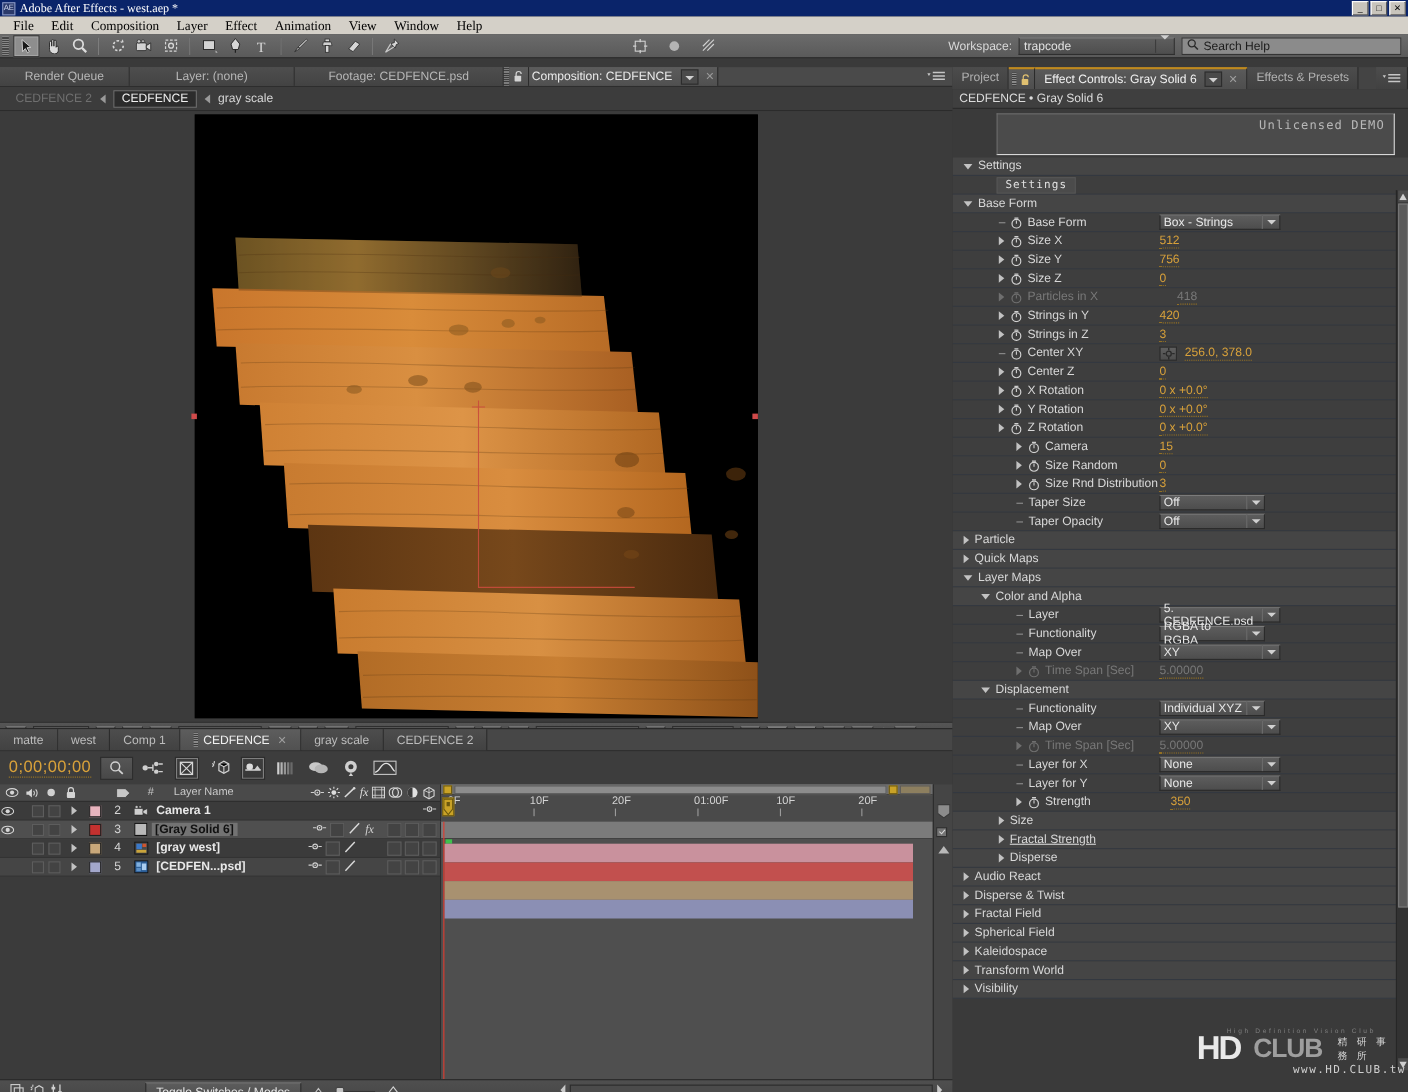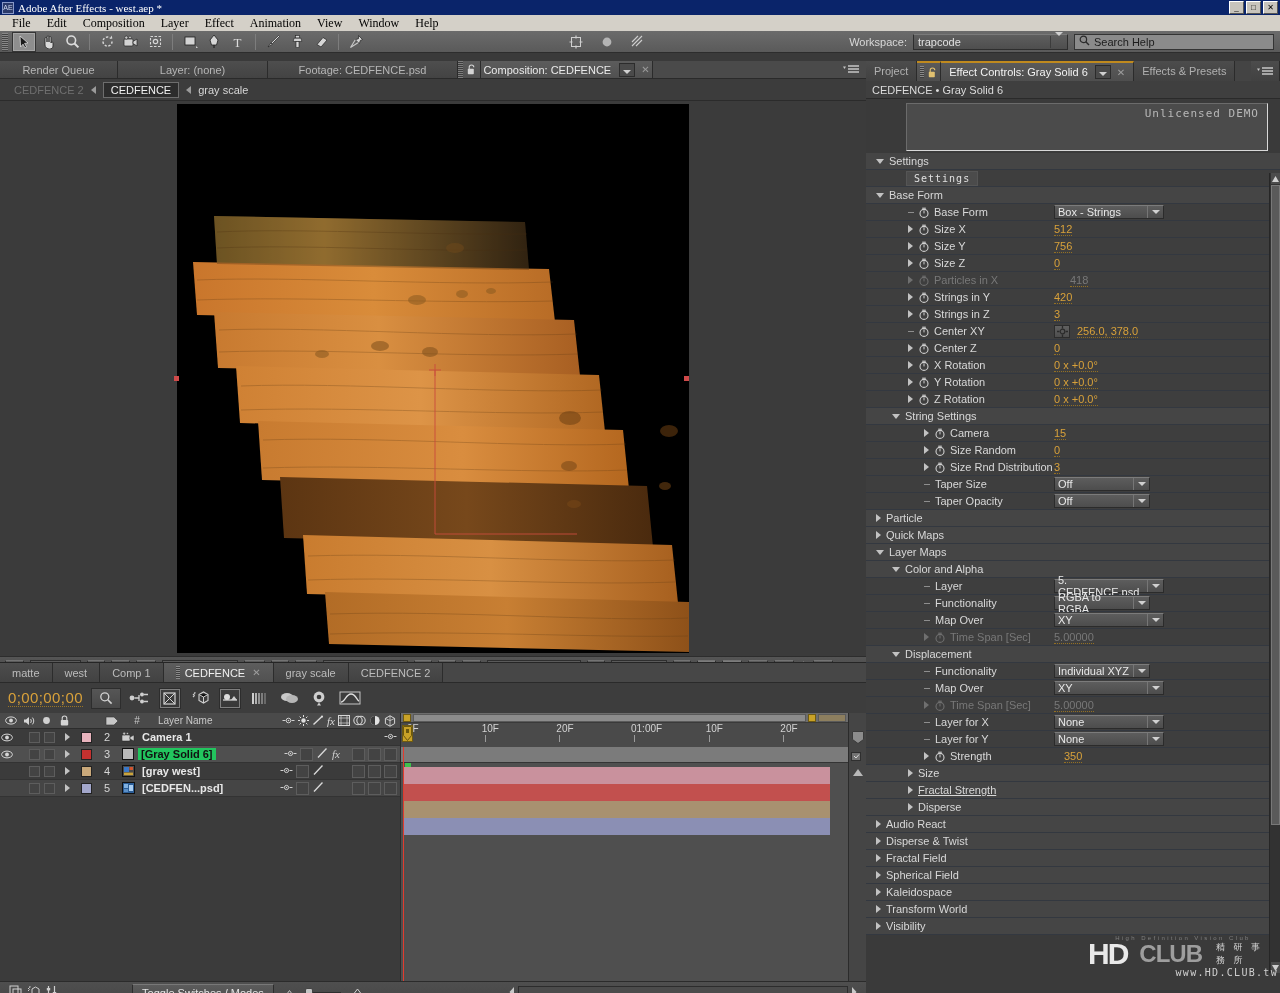--- a/index.html
+++ b/index.html
@@ -101,21 +101,21 @@
   .tlbody{position:absolute;left:0;top:50px;width:866px;height:268px;}
   .lcolhead{position:absolute;left:0;top:0;width:400px;height:16px;background:#4a4a4a;border-bottom:1px solid #2c2c2c;
     display:flex;align-items:center;gap:4px;padding-left:4px;font-size:10px;color:#c9c9c9;}
   .rowarea{position:absolute;left:0;top:16px;width:400px;}
   .lrow{height:17px;display:flex;align-items:center;border-bottom:1px solid #333;font-size:11px;}
   .lrow.alt{background:#454545;}
   .lrow.selected{background:#4f4f4f;}
   .cell{display:flex;align-items:center;justify-content:center;height:100%;}
   .swatch{width:11px;height:11px;border:1px solid #222;}
   .lname{font-weight:bold;color:#e8e8e8;padding-left:4px;white-space:nowrap;}
-  .lname.boxed{background:#22c55e;color:#111;padding:0 3px;}
+  .lname.boxed{background:#737373;color:#111;padding:0 3px;}
   .switchbox{width:13px;height:13px;border:1px solid #5d5d5d;background:#434343;}
 
   .tlruler{position:absolute;left:400px;top:0;width:448px;height:34px;background:#5f5f5f;border-left:1px solid #2b2b2b;}
   .ruler-strip{position:absolute;left:0;top:0;right:0;height:10px;background:#6d6d6d;border-bottom:1px solid #3a3a3a;}
   .ruler-ticks{position:absolute;left:0;top:10px;right:0;height:24px;background:#4a4a4a;}
   .tick{position:absolute;top:12px;width:1px;height:7px;background:#9b9b9b;}
   .ticklabel{position:absolute;top:0;font-size:10px;color:#d3d3d3;}
   .tlgrid{position:absolute;left:400px;top:34px;width:448px;height:234px;background:#4f4f4f;border-left:1px solid #2b2b2b;}
   .bar{position:absolute;left:3px;right:18px;height:17px;}
   .cti{position:absolute;top:0;bottom:0;width:1px;background:#e23b2e;}
@@ -129,21 +129,21 @@
     padding:2px 9px;font-size:11px;color:#e4e4e4;}
 
   
   .rightcol{position:absolute;left:866px;top:0;width:414px;height:932px;background:#3a3a3a;}
   .rtabs{height:20px;background:#444;display:flex;align-items:stretch;}
   .rtab{display:flex;align-items:center;padding:0 8px;font-size:11px;color:#b0b0b0;
     background:linear-gradient(#4c4c4c,#414141);border-right:1px solid #2b2b2b;white-space:nowrap;}
   .rtab.active{background:linear-gradient(#5a5a5a,#4e4e4e);color:#f2f2f2;border-top:2px solid #c08a1e;}
   .effbread{height:18px;background:#3f3f3f;display:flex;align-items:center;padding-left:6px;font-size:11px;color:#dcdcdc;
     border-bottom:1px solid #2a2a2a;}
-  .demoblock{margin:4px 12px 2px 40px;height:48px;background:#4b4b4b;border:1px solid #6b6b6b;border-right-color:#d8d8d8;border-bottom-color:#d8d8d8;
+  .demoblock{margin:4px 12px 2px 40px;height:38px;background:#4b4b4b;border:1px solid #6b6b6b;border-right-color:#d8d8d8;border-bottom-color:#d8d8d8;
     display:flex;align-items:flex-start;justify-content:flex-end;padding:3px 8px 0 0;}
   .demotext{font-family:"DejaVu Sans Mono",monospace;font-size:11px;color:#b8b8b8;letter-spacing:1px;}
 
   .proplist{position:relative;height:793px;overflow:hidden;}
   .prow{height:17px;display:flex;align-items:center;border-bottom:1px solid #333840;font-size:11px;
     background:#3e3e3e;color:#d8d8d8;}
   .prow.grp{background:#454545;}
   .prow.dim span,.prow.dim .pval{color:#787878;}
   .tw{width:0;height:0;border-top:4px solid transparent;border-bottom:4px solid transparent;border-left:5px solid #c2c2c2;}
   .tw.open{border-left:4px solid transparent;border-right:4px solid transparent;border-top:5px solid #c2c2c2;border-bottom:none;}
@@ -298,21 +298,21 @@
       </div>
       <div class="tool">
         <svg width="13" height="13" viewBox="0 0 13 13">
             <path d="M1 11L11 1M1 7l6-6M5 11l6-6" stroke="#cfcfcf" stroke-width="1.1"></path>
           </svg>
       </div>
     </div>
 
     <div class="ws-area">
       <span class="ws-lbl">Workspace:</span>
-      <div class="dd" style="width:155px">
+      <div class="dd" style="width:142px">
         <span>trapcode</span>
         <span class="arrowbox"><span class="caret"></span></span>
       </div>
       <div class="searchbox">
         <span>
           <svg width="11" height="11" viewBox="0 0 11 11">
               <circle cx="4.4" cy="4.4" r="3.2" fill="none" stroke="#2a2a2a" stroke-width="1.2"></circle>
               <line x1="6.8" y1="6.8" x2="10" y2="10" stroke="#2a2a2a" stroke-width="1.4"></line>
             </svg>
         </span>
@@ -1211,25 +1211,20 @@
             <span style="display:inline-block;width:42px"></span>
             <span class="tw " style="margin-right:6px"></span>
             <span class="stopwatch" style="margin-right:5px"><svg width="10" height="11" viewBox="0 0 10 11">
                 <circle cx="5" cy="6.4" r="4" fill="none" stroke="#d0d0d0" stroke-width="1.1"></circle>
                 <path d="M5 3.4v3" stroke="#d0d0d0" stroke-width="1"></path>
                 <path d="M3.2 1.2h3.6" stroke="#d0d0d0" stroke-width="1.1"></path>
               </svg></span>
             <span class="pname">Z Rotation</span>
             <span style="position:absolute;left:188px" class="pval">0 x  +0.0°</span>
           </div>
-          <div class="prow grp" style="position: relative;">
-            <span style="display:inline-block;width:26px"></span>
-            <span class="tw open" style="margin-right:5px"></span>
-            <span class="pname">String Settings</span>
-          </div>
           <div class="prow" style="position: relative;">
             <span style="display:inline-block;width:58px"></span>
             <span class="tw " style="margin-right:6px"></span>
             <span class="stopwatch" style="margin-right:5px"><svg width="10" height="11" viewBox="0 0 10 11">
                 <circle cx="5" cy="6.4" r="4" fill="none" stroke="#d0d0d0" stroke-width="1.1"></circle>
                 <path d="M5 3.4v3" stroke="#d0d0d0" stroke-width="1"></path>
                 <path d="M3.2 1.2h3.6" stroke="#d0d0d0" stroke-width="1.1"></path>
               </svg></span>
             <span class="pname">Camera</span>
             <span style="position:absolute;left:188px" class="pval">15</span>

